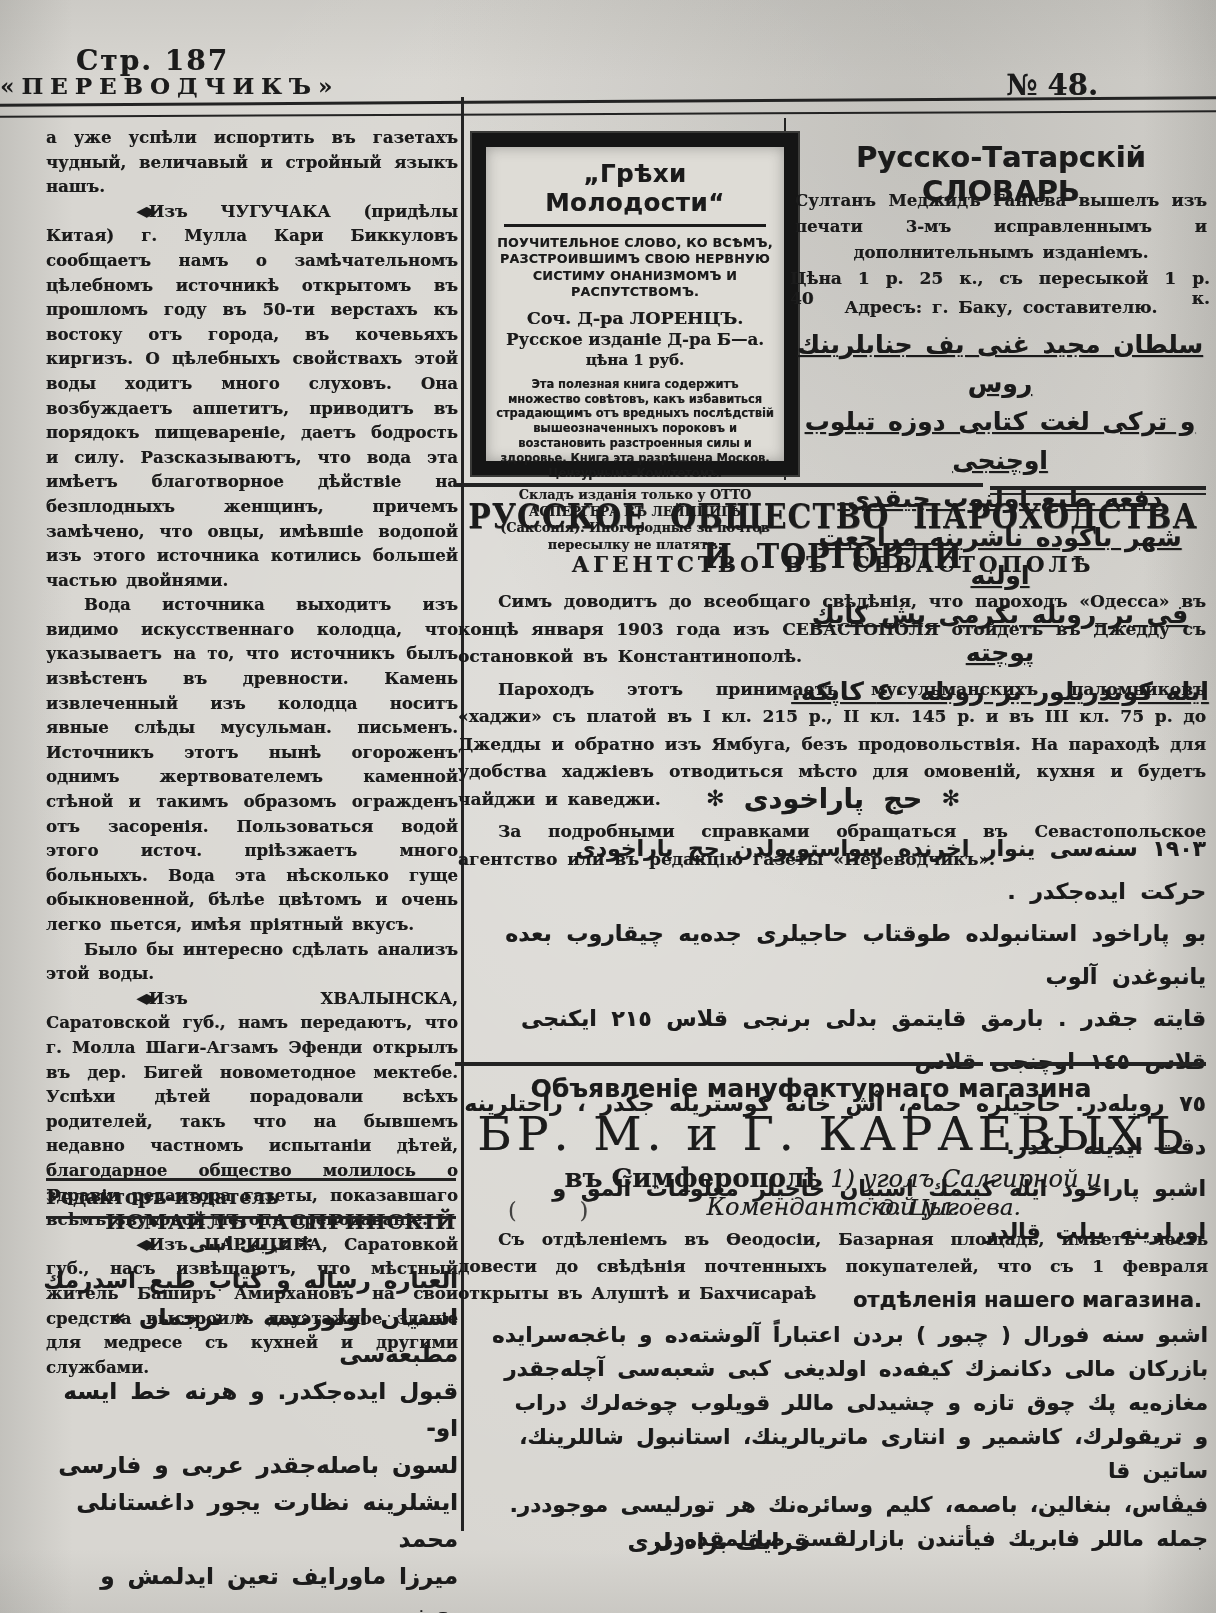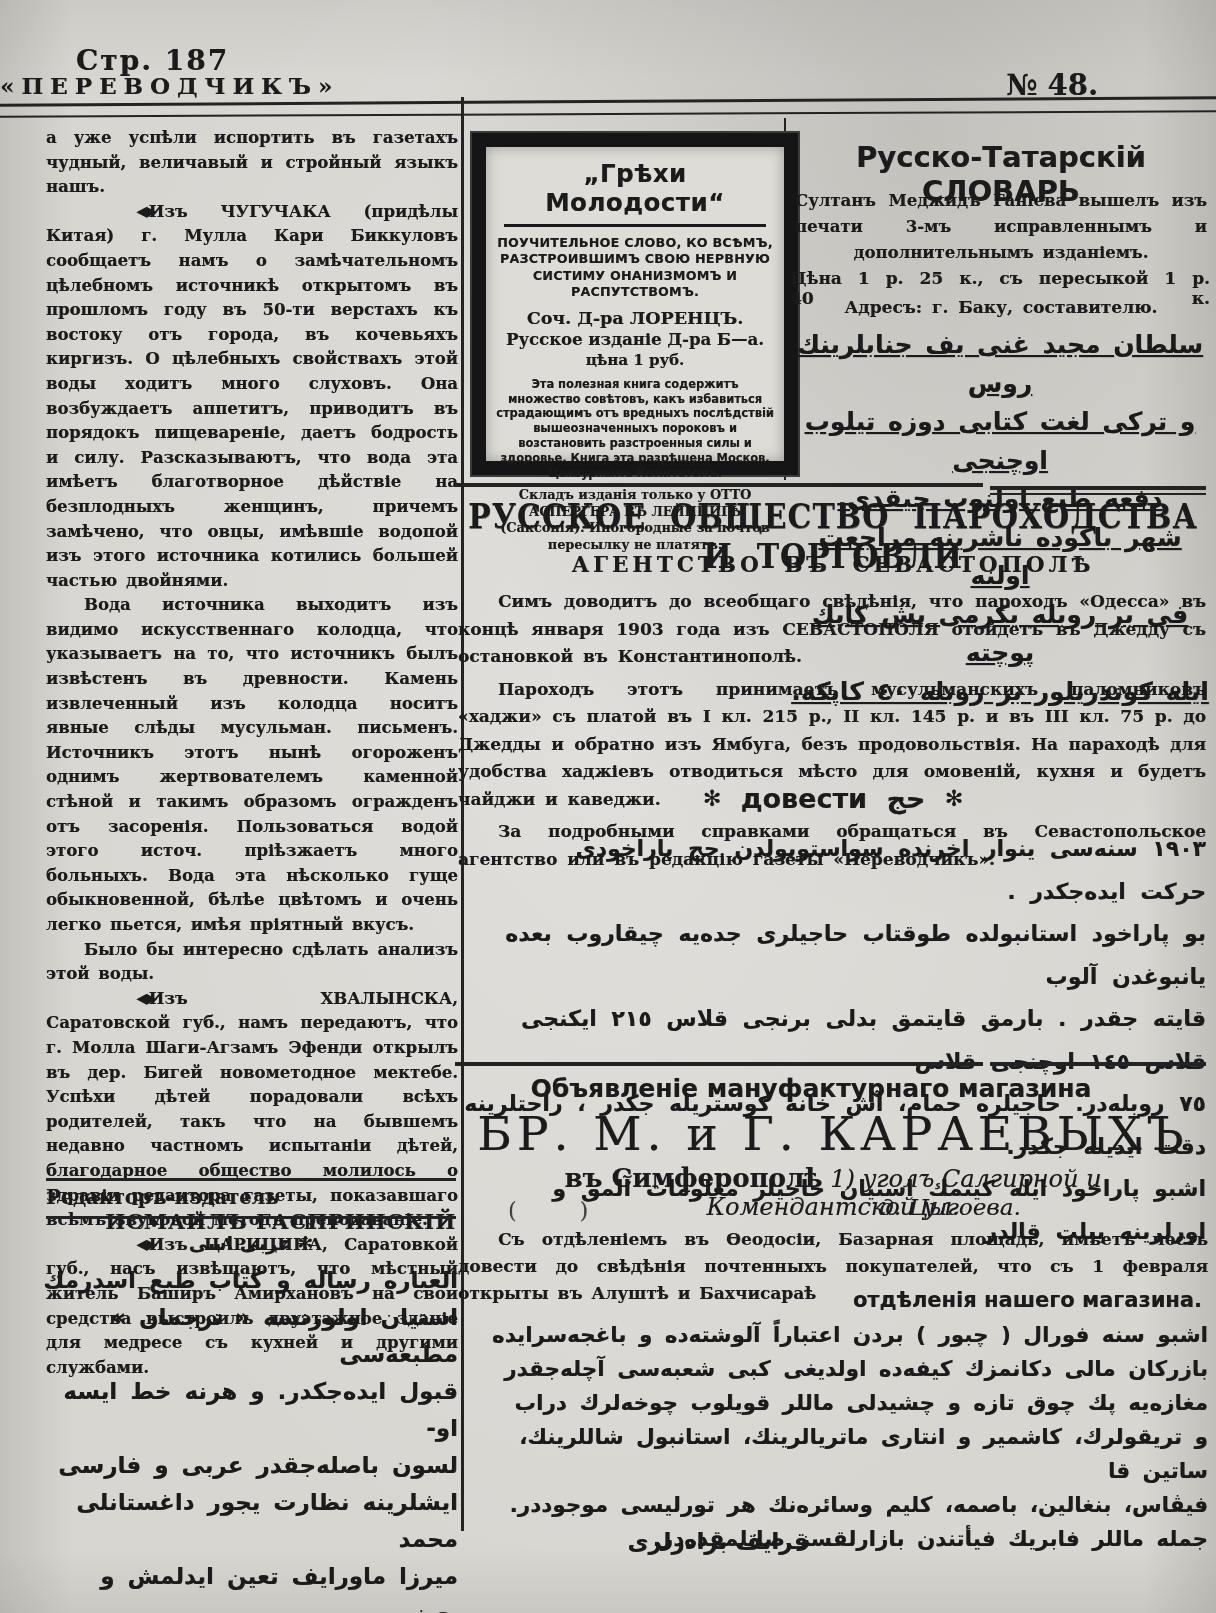--- a/index.html
+++ b/index.html
@@ -165,21 +165,21 @@
   <div class="rule hr-top-c"></div>
   <div class="abs ink cy ship-title">РУССКОЕ ОБЩЕСТВО ПАРОХОДСТВА И ТОРГОВЛИ</div>
   <div class="abs ink cy ship-agency">АГЕНТСТВО ВЪ СЕВАСТОПОЛѢ</div>
   <div class="abs ink cy ship-paras">
     <p>Симъ доводитъ до всеобщаго свѣдѣнія, что пароходъ «Одесса» въ концѣ января 1903 года изъ СЕВАСТОПОЛЯ отойдетъ въ Джедду съ остановкой въ Константинополѣ.</p>
     <p>Пароходъ этотъ принимаетъ мусульманскихъ паломниковъ «хаджи» съ платой въ I кл. 215 р., II кл. 145 р. и въ III кл. 75 р. до Джедды и обратно изъ Ямбуга, безъ продовольствія. На параходѣ для удобства хаджіевъ отводиться мѣсто для омовеній, кухня и будетъ чайджи и каведжи.</p>
     <p>За подробными справками обращаться въ Севастопольское агентство или въ редакцію газеты «Переводчикъ».</p>
   </div>
   <div class="abs ink ar ship-arhead">
     <span class="orn">✻</span>
-    <span>حج довести</span>
+    <span>حج پاراخودى</span>
     <span class="orn">✻</span>
   </div>
   <div class="abs ink ar ship-ar">
     <div class="ind">١٩٠٣ سنه‌سى ينوار اخرنده سواستوپولدن حج پاراخودى حركت ايده‌جكدر .</div>
     <div>بو پاراخود استانبولده طوقتاب حاجيلرى جده‌يه چيقاروب بعده يانبوغدن آلوب</div>
     <div>قايته جقدر . بارمق قايتمق بدلى برنجى قلاس ٢١٥ ايكنجى قلاس ١٤٥ اوچنجى قلاس</div>
     <div>٧٥ روبله‌در. حاجيلره حمام، آش خانه كوستريله جكدر ، راحتلرينه دقت ايديله جكدر.</div>
     <div>اشبو پاراخود ايله كيتمك استيان حاجيلر معلومات آلمق و اورلرينه بيلت قالدر</div>
   </div>
 

